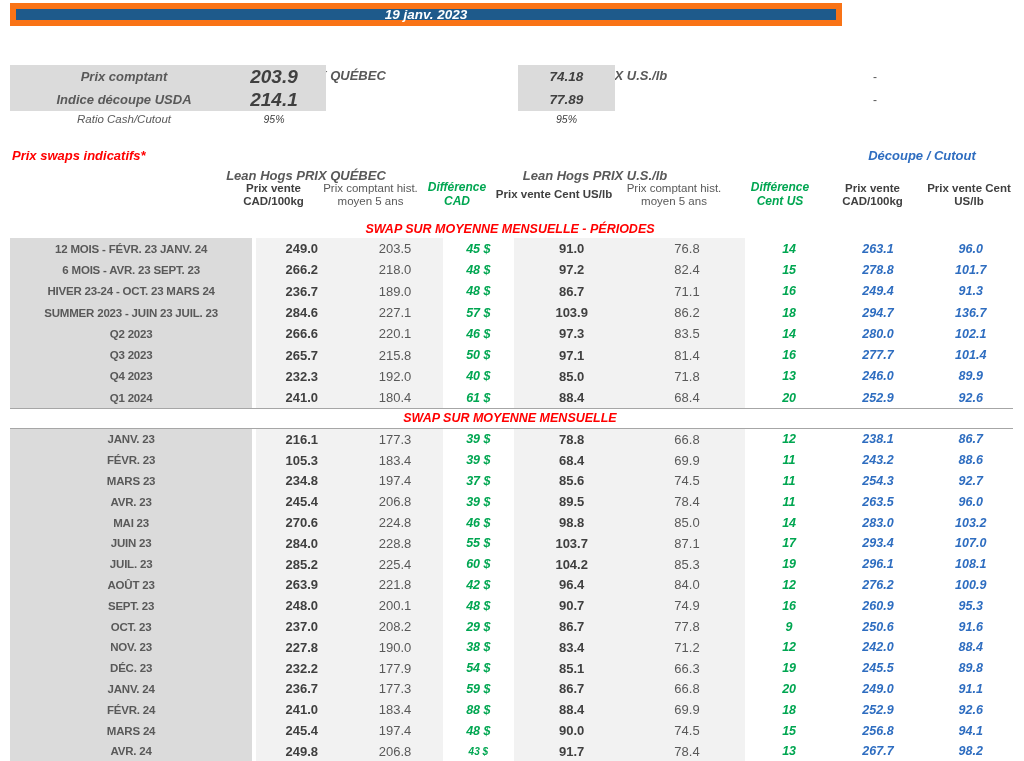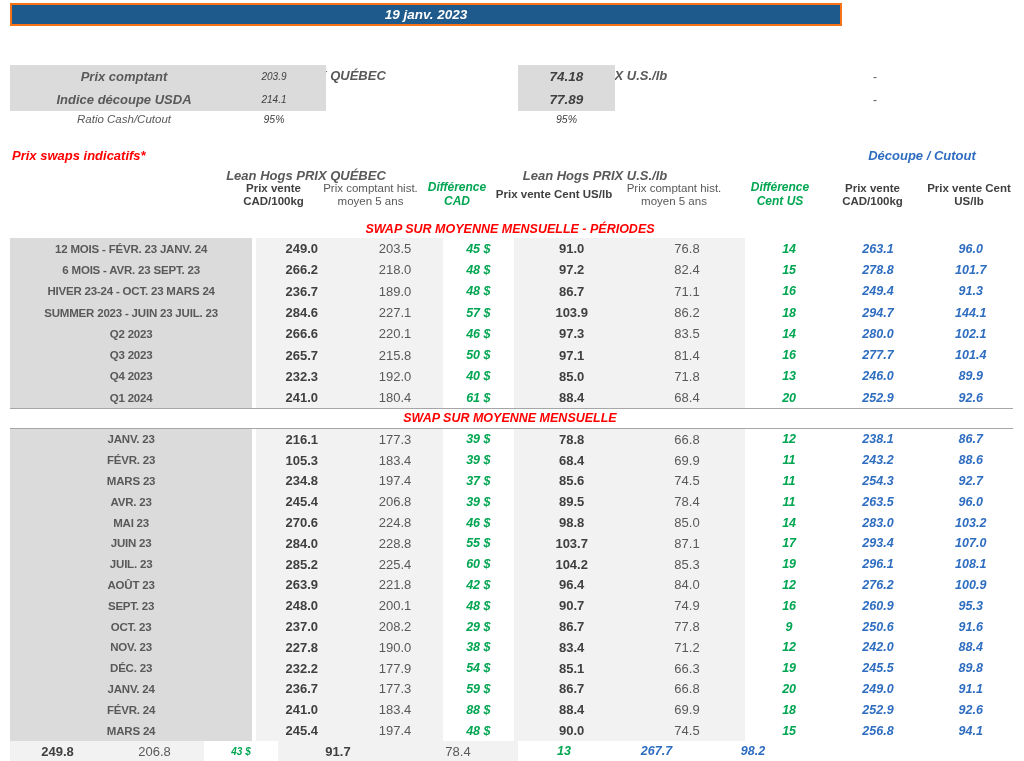--- a/index.html
+++ b/index.html
@@ -2,34 +2,34 @@
 <html><head>
 <meta charset="utf-8">
 <style>
   * { margin:0; padding:0; box-sizing:border-box; }
   html,body { width:1024px; height:761px; background:#ffffff; overflow:hidden;
               font-family:"Liberation Sans", sans-serif; }
   .abs { position:absolute; }
 
   
   #title-bar { top:3px; left:10px; width:832px; height:23px;
-               background:#1E5A8B; border:2px solid #f97316;
+               background:#1E5A8B; border:6px solid #f97316;
                color:#ffffff; font-weight:bold; font-style:italic; font-size:13.5px;
                display:flex; align-items:center; justify-content:center; }
 
   
   .sec-hdr { font-weight:bold; font-style:italic; color:#595959; font-size:13px;
              text-align:center;margin-top:20px; }
   .spot-row { height:23px; display:flex; align-items:center; }
   .spot-gray-qc { position:absolute; left:10px; width:316px; top:0; bottom:0; background:#DBDBDB; }
   .spot-gray-us { position:absolute; left:518px; width:97px; top:0; bottom:0; background:#DBDBDB; }
   .spot-label { position:absolute; left:18px; width:212px; text-align:center;
                 font-weight:bold; font-style:italic; color:#595959; font-size:13px; }
   .spot-val-qc { position:absolute; left:222px; width:104px; text-align:center;
-                 font-weight:normal; font-style:italic; color:#404040; font-size:10px; }
+                 font-weight:bold; font-style:italic; color:#404040; font-size:19px; }
   .spot-val-us { position:absolute; left:518px; width:97px; text-align:center;
                  font-weight:bold; font-style:italic; color:#404040; font-size:13.5px; }
   .spot-dash  { position:absolute; left:820px; width:110px; text-align:center;
                 color:#595959; font-size:12px; }
   .ratio .spot-label { font-weight:normal; font-size:11.5px; }
   .ratio .spot-val-qc, .ratio .spot-val-us { font-weight:normal; font-size:10.5px; }
 
   
   #swaps-title { top:148px; left:12px; width:250px; text-align:left;
                  color:#FF0000; font-weight:bold; font-style:italic; font-size:13px; }
@@ -151,21 +151,21 @@
     </div>
     <div class="trow">
       <div class="cell lbl">SUMMER 2023 - JUIN 23 JUIL. 23</div>
       <div class="cell c1">284.6</div>
       <div class="cell c2">227.1</div>
       <div class="cell c3">57 $</div>
       <div class="cell c4">103.9</div>
       <div class="cell c5">86.2</div>
       <div class="cell c6">18</div>
       <div class="cell c7">294.7</div>
-      <div class="cell c8">144.1</div>
+      <div class="cell c8">136.7</div>
     </div>
     <div class="trow">
       <div class="cell lbl">Q2 2023</div>
       <div class="cell c1">266.6</div>
       <div class="cell c2">220.1</div>
       <div class="cell c3">46 $</div>
       <div class="cell c4">97.3</div>
       <div class="cell c5">83.5</div>
       <div class="cell c6">14</div>
       <div class="cell c7">280.0</div>
@@ -365,20 +365,21 @@
       <div class="cell c1">245.4</div>
       <div class="cell c2">197.4</div>
       <div class="cell c3">48 $</div>
       <div class="cell c4">90.0</div>
       <div class="cell c5">74.5</div>
       <div class="cell c6">15</div>
       <div class="cell c7">256.8</div>
       <div class="cell c8">94.1</div>
     </div>
     <div class="trow">
+      <div class="cell lbl">AVR. 24</div>
       <div class="cell c1">249.8</div>
       <div class="cell c2">206.8</div>
       <div class="cell c3">43 $</div>
       <div class="cell c4">91.7</div>
       <div class="cell c5">78.4</div>
       <div class="cell c6">13</div>
       <div class="cell c7">267.7</div>
       <div class="cell c8">98.2</div>
     </div>
   </div>

